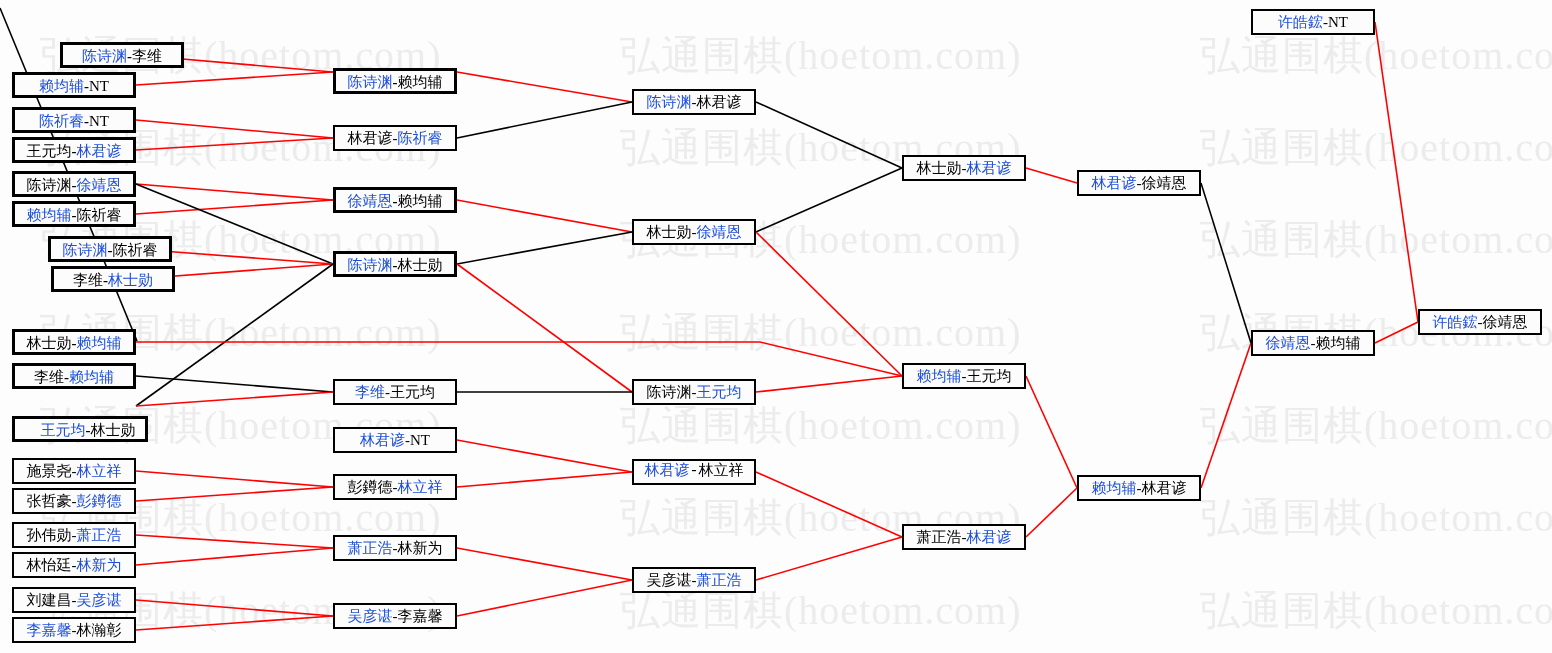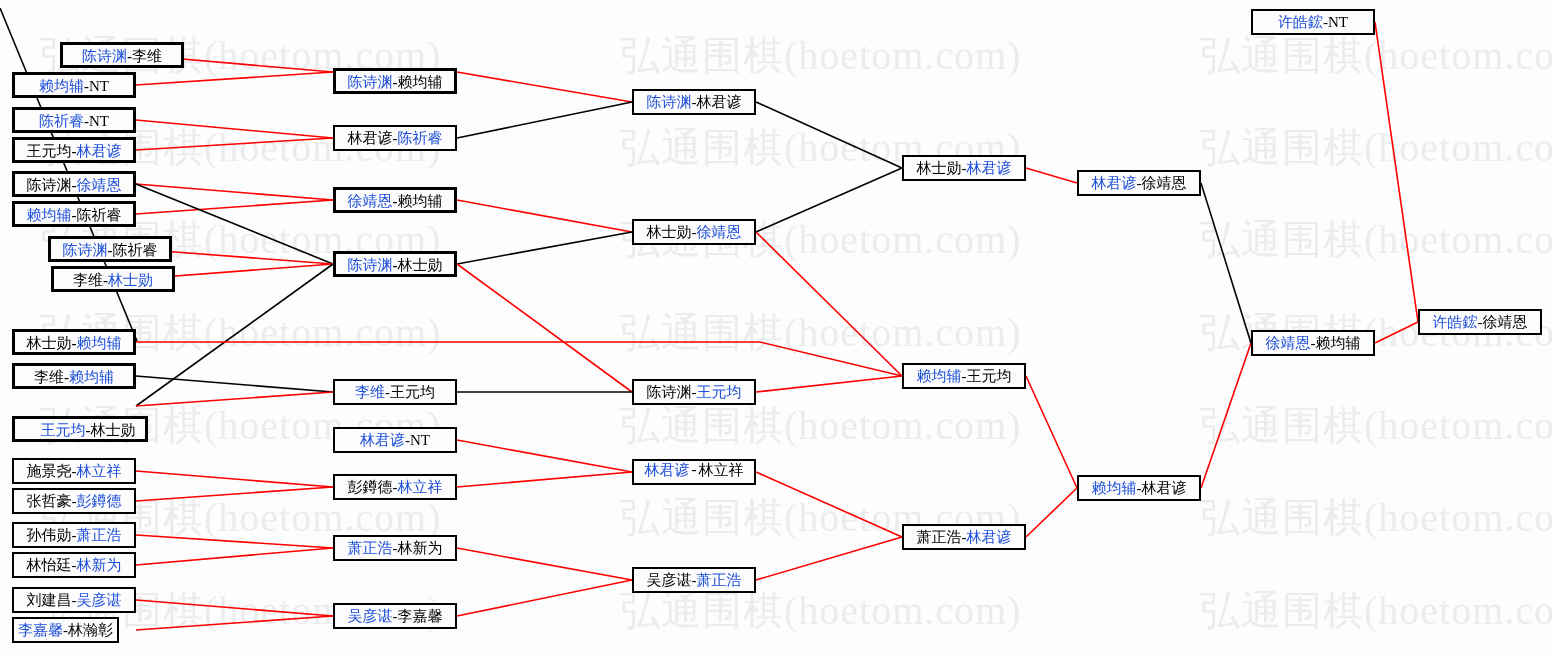--- a/index.html
+++ b/index.html
@@ -127,21 +127,21 @@
       <div class="node bold" style="left: 12px; top: 236px; width: 124px; margin-left: 36px;"><span class="p red">陈诗渊</span><span class="sep">-</span><span class="p">陈祈睿</span></div>
       <div class="node bold" style="left: 12px; top: 266px; width: 124px; margin-left: 39px;"><span class="p">李维</span><span class="sep">-</span><span class="p red">林士勋</span></div>
       <div class="node bold" style="left: 12px; top: 329px; width: 124px;"><span class="p">林士勋</span><span class="sep">-</span><span class="p red">赖均辅</span></div>
       <div class="node bold" style="left: 12px; top: 363px; width: 124px;"><span class="p">李维</span><span class="sep">-</span><span class="p red">赖均辅</span></div>
       <div class="node bold" style="left: 12px; top: 416px; width: 136px; padding-left: 16px;"><span class="p red">王元均</span><span class="sep">-</span><span class="p">林士勋</span></div>
       <div class="node" style="left: 12px; top: 458px; width: 124px;"><span class="p">施景尧</span><span class="sep">-</span><span class="p red">林立祥</span></div>
       <div class="node" style="left: 12px; top: 488px; width: 124px;"><span class="p">张哲豪</span><span class="sep">-</span><span class="p red">彭鐏德</span></div>
       <div class="node" style="left: 12px; top: 522px; width: 124px;"><span class="p">孙伟勋</span><span class="sep">-</span><span class="p red">萧正浩</span></div>
       <div class="node" style="left: 12px; top: 552px; width: 124px;"><span class="p">林怡廷</span><span class="sep">-</span><span class="p red">林新为</span></div>
       <div class="node" style="left: 12px; top: 587px; width: 124px;"><span class="p">刘建昌</span><span class="sep">-</span><span class="p red">吴彦谌</span></div>
-      <div class="node" style="left: 12px; top: 617px; width: 107px;"><span class="p red">李嘉馨</span><span class="sep">-</span><span class="p">林瀚彰</span></div>
+      <div class="node" style="left: 12px; top: 617px; width: 124px;"><span class="p red">李嘉馨</span><span class="sep">-</span><span class="p">林瀚彰</span></div>
       <div class="node bold" style="left: 333px; top: 68px; width: 124px;"><span class="p red">陈诗渊</span><span class="sep">-</span><span class="p">赖均辅</span></div>
       <div class="node" style="left: 333px; top: 125px; width: 124px;"><span class="p">林君谚</span><span class="sep">-</span><span class="p red">陈祈睿</span></div>
       <div class="node bold" style="left: 333px; top: 187px; width: 124px;"><span class="p red">徐靖恩</span><span class="sep">-</span><span class="p">赖均辅</span></div>
       <div class="node bold" style="left: 333px; top: 251px; width: 124px;"><span class="p red">陈诗渊</span><span class="sep">-</span><span class="p">林士勋</span></div>
       <div class="node" style="left: 333px; top: 379px; width: 124px;"><span class="p red">李维</span><span class="sep">-</span><span class="p">王元均</span></div>
       <div class="node" style="left: 333px; top: 427px; width: 124px;"><span class="p red">林君谚</span><span class="sep">-</span><span class="p">NT</span></div>
       <div class="node" style="left: 333px; top: 474px; width: 124px;"><span class="p">彭鐏德</span><span class="sep">-</span><span class="p red">林立祥</span></div>
       <div class="node" style="left: 333px; top: 535px; width: 124px;"><span class="p red">萧正浩</span><span class="sep">-</span><span class="p">林新为</span></div>
       <div class="node" style="left: 333px; top: 603px; width: 124px;"><span class="p red">吴彦谌</span><span class="sep">-</span><span class="p">李嘉馨</span></div>
       <div class="node" style="left: 632px; top: 89px; width: 124px;"><span class="p red">陈诗渊</span><span class="sep">-</span><span class="p">林君谚</span></div>

